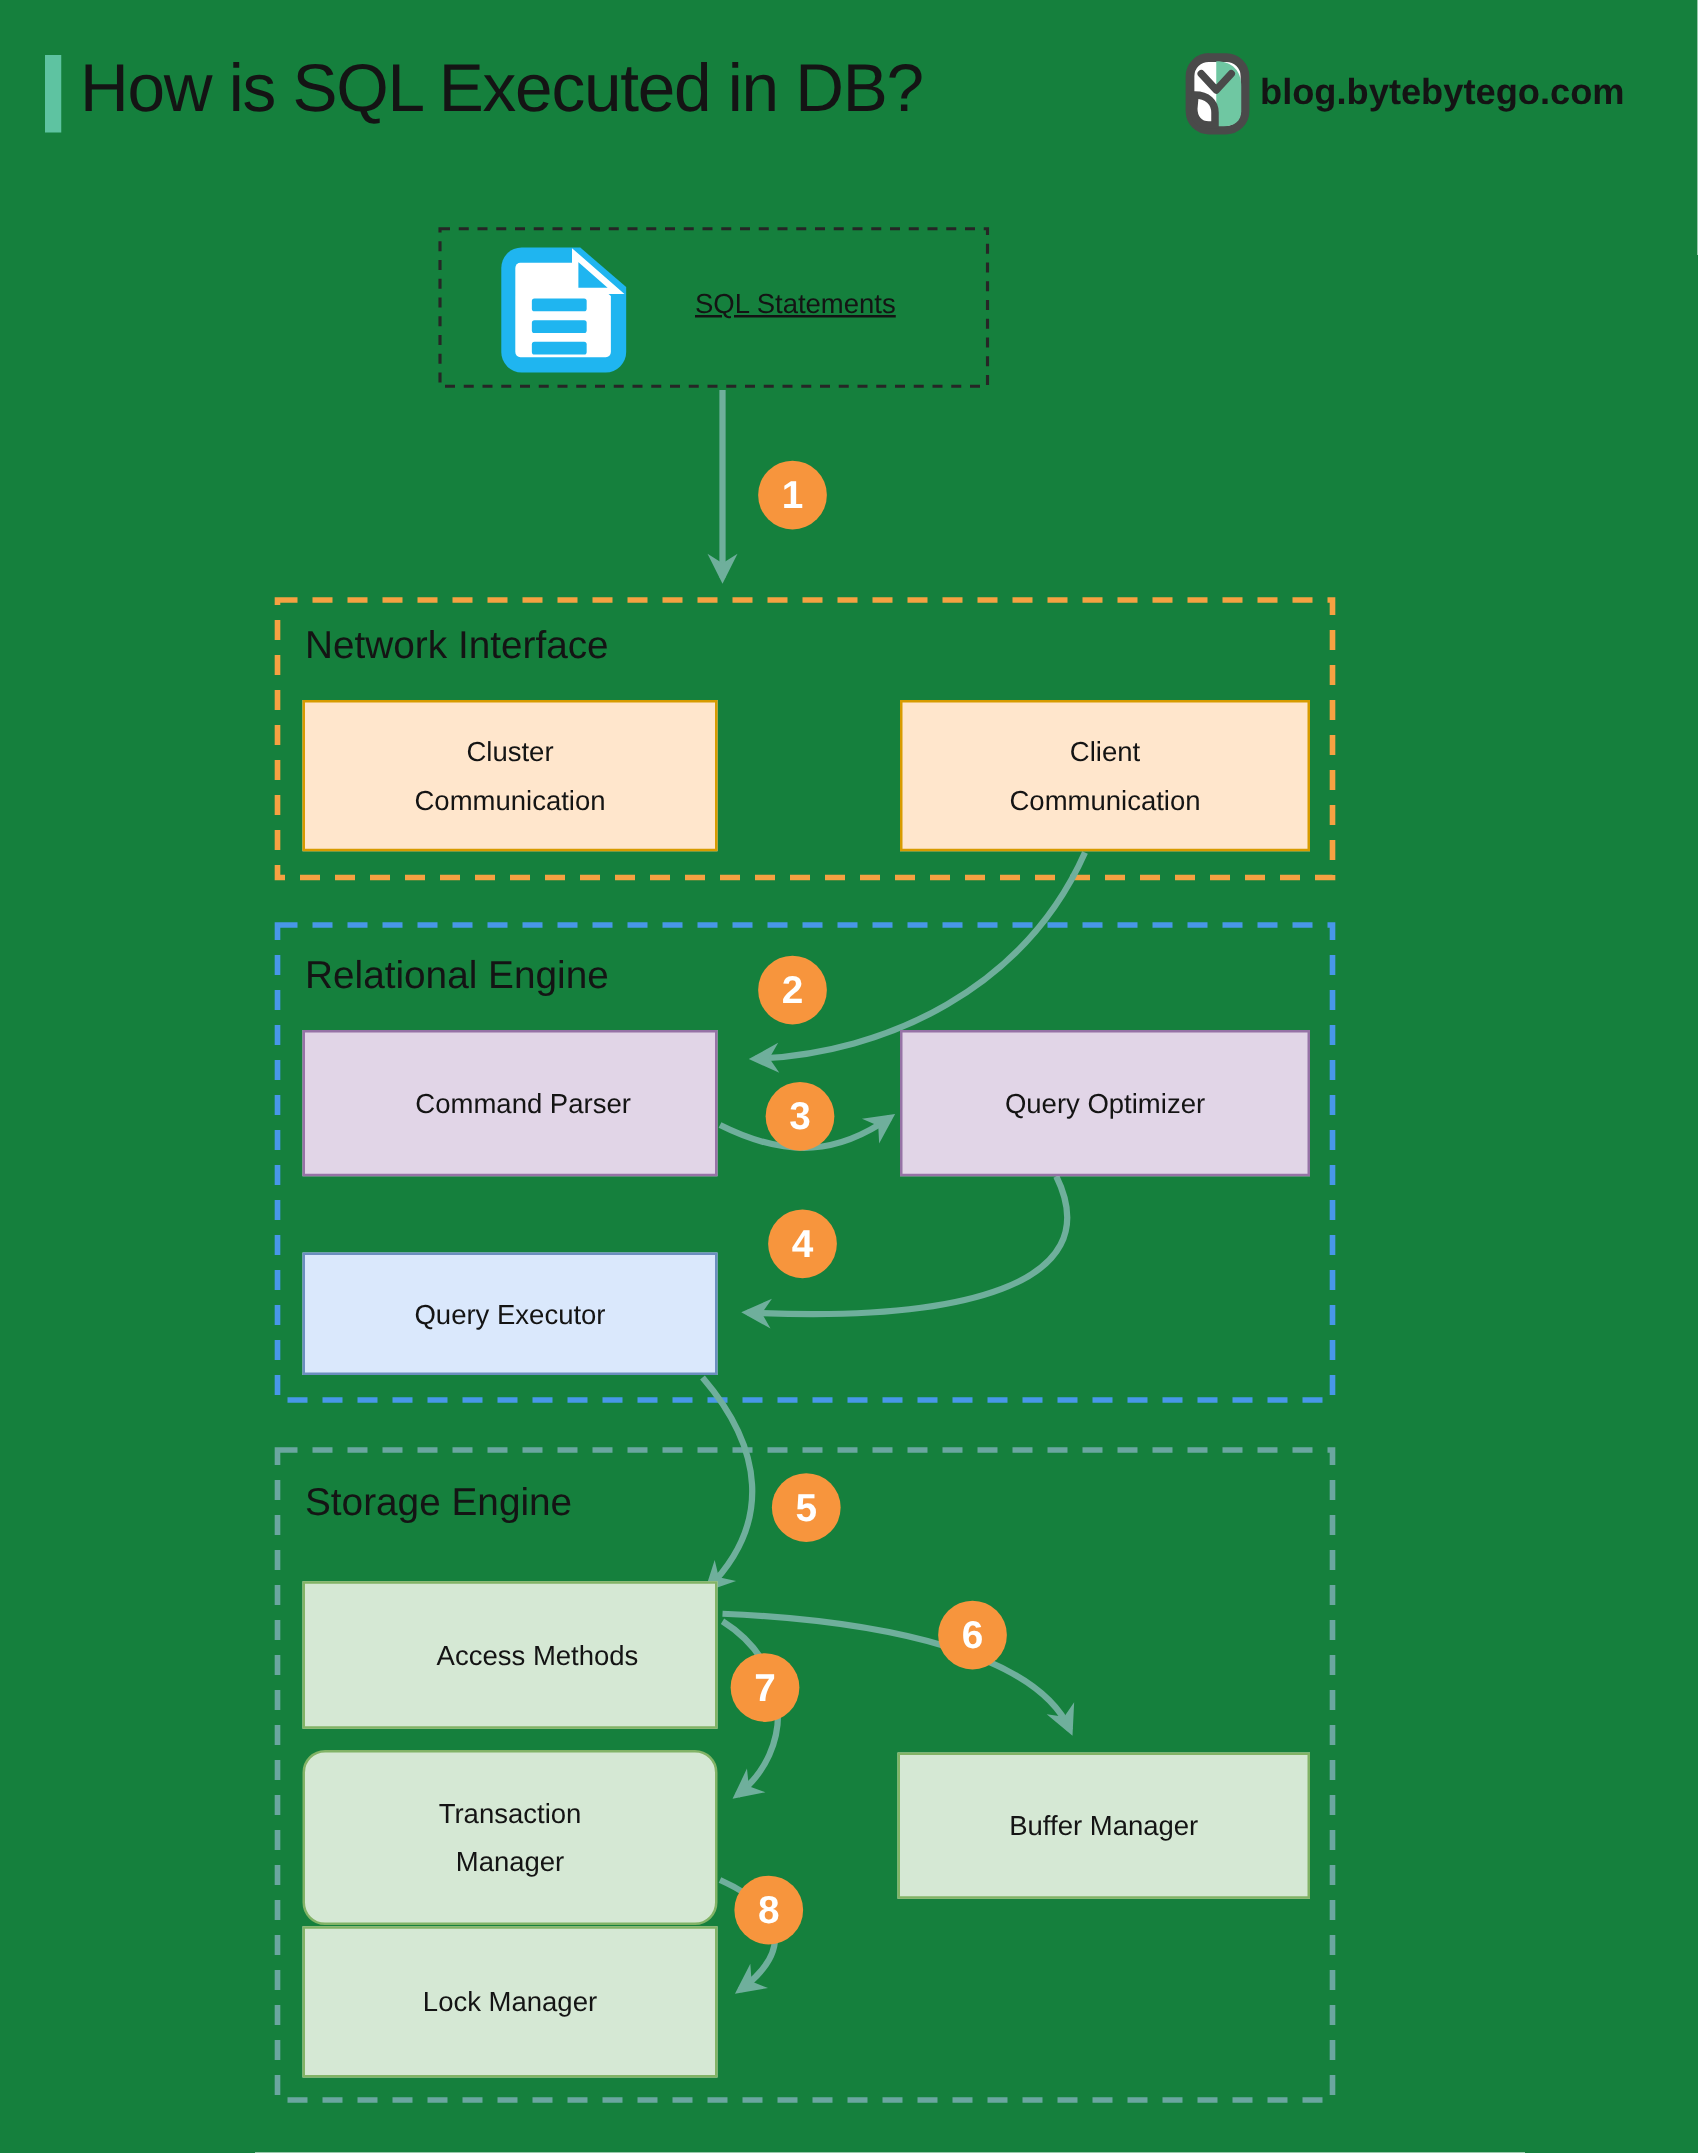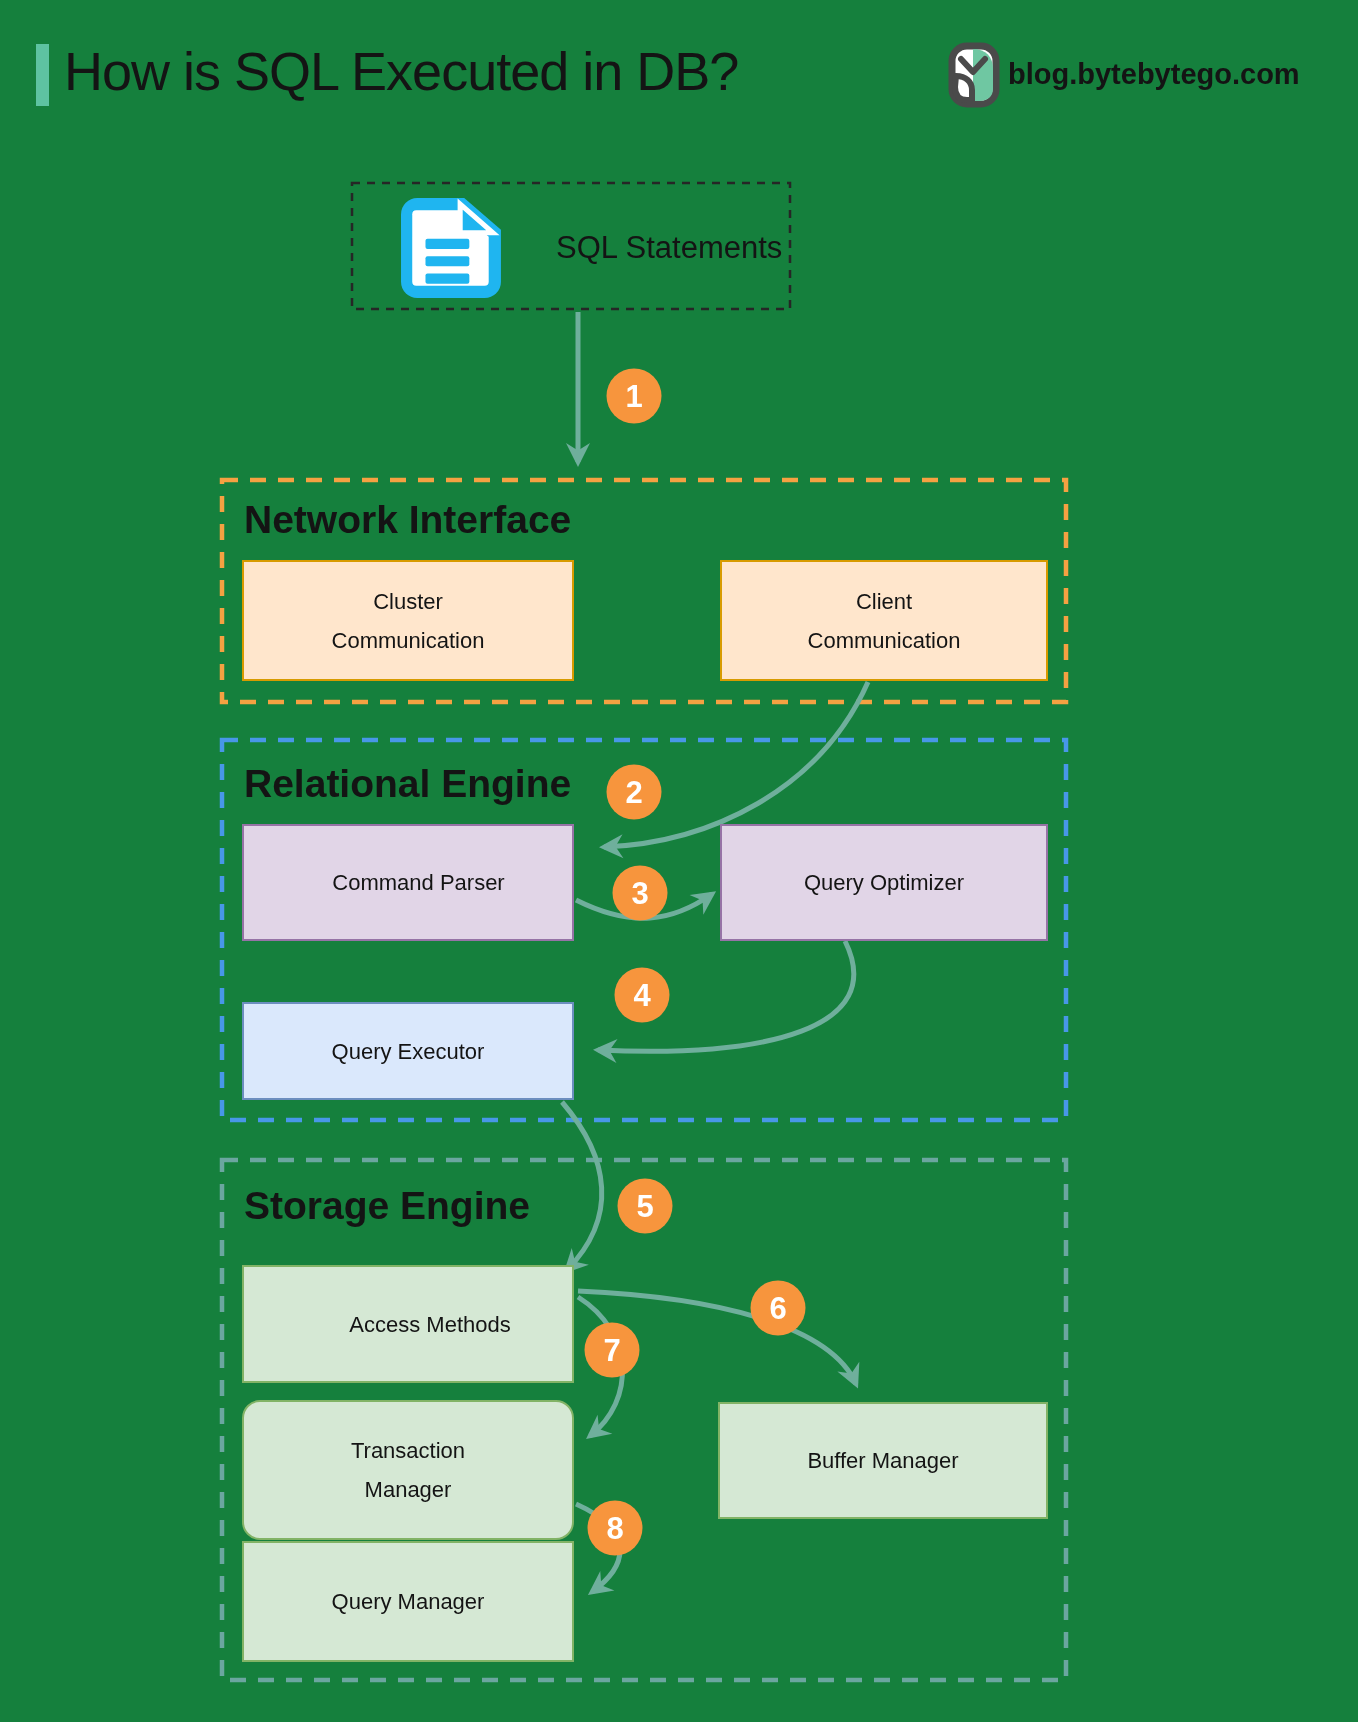--- a/index.html
+++ b/index.html
@@ -24,24 +24,24 @@
   
   .node{
     position:absolute;z-index:2;display:flex;align-items:center;justify-content:center;
     text-align:center;font-size:22px;line-height:39px;white-space:pre-line;
     border:2px solid;box-sizing:border-box;
   }
   .n-orange{background:var(--network-node-fill);border-color:var(--network-node-stroke);}
   .n-purple{background:var(--parser-fill);border-color:var(--parser-stroke);}
   .n-blue{background:var(--executor-fill);border-color:var(--executor-stroke);}
   .n-green{background:var(--storage-node-fill);border-color:var(--storage-node-stroke);}
-  .section-label{position:absolute;z-index:2;font-size:39px;font-weight:700;white-space:nowrap;}
+  .section-label{position:absolute;z-index:2;font-size:31px;font-weight:400;white-space:nowrap;}
   
   .doc-icon{position:absolute;left:398px;top:196px;z-index:2;}
-  .sql-label{position:absolute;left:556px;top:230px;z-index:2;font-size:31px;}
+  .sql-label{position:absolute;left:556px;top:230px;z-index:2;font-size:22px;text-decoration:underline;}
   
   .step{
     position:absolute;z-index:3;width:55px;height:55px;border-radius:50%;
     background:var(--step-circle);color:#ffffff;font-size:31px;font-weight:700;
     display:flex;align-items:center;justify-content:center;transform:translate(-50%,-50%);
   }
 </style>
 </head>
 <body>
 
@@ -96,21 +96,21 @@
   <div class="node n-orange" style="left:242px;top:560px;width:332px;height:121px;">Cluster
 Communication</div>
   <div class="node n-orange" style="left:720px;top:560px;width:328px;height:121px;">Client
 Communication</div>
   <div class="node n-purple" style="left:242px;top:824px;width:332px;height:117px;padding-left:21px;">Command Parser</div>
   <div class="node n-purple" style="left:720px;top:824px;width:328px;height:117px;">Query Optimizer</div>
   <div class="node n-blue" style="left:242px;top:1002px;width:332px;height:98px;">Query Executor</div>
   <div class="node n-green" style="left:242px;top:1265px;width:332px;height:118px;padding-left:44px;">Access Methods</div>
   <div class="node n-green" style="left:242px;top:1400px;width:332px;height:140px;border-radius:18px;">Transaction
 Manager</div>
-  <div class="node n-green" style="left:242px;top:1541px;width:332px;height:121px;">Query Manager</div>
+  <div class="node n-green" style="left:242px;top:1541px;width:332px;height:121px;">Lock Manager</div>
   <div class="node n-green" style="left:718px;top:1402px;width:330px;height:117px;text-align:center;">Buffer Manager</div>
 
   <div class="step" style="left:634px;top:396px;">1</div>
   <div class="step" style="left:634px;top:792px;">2</div>
   <div class="step" style="left:640px;top:893px;">3</div>
   <div class="step" style="left:642px;top:995px;">4</div>
   <div class="step" style="left:645px;top:1206px;">5</div>
   <div class="step" style="left:778px;top:1308px;">6</div>
   <div class="step" style="left:612px;top:1350px;">7</div>
   <div class="step" style="left:615px;top:1528px;">8</div>

